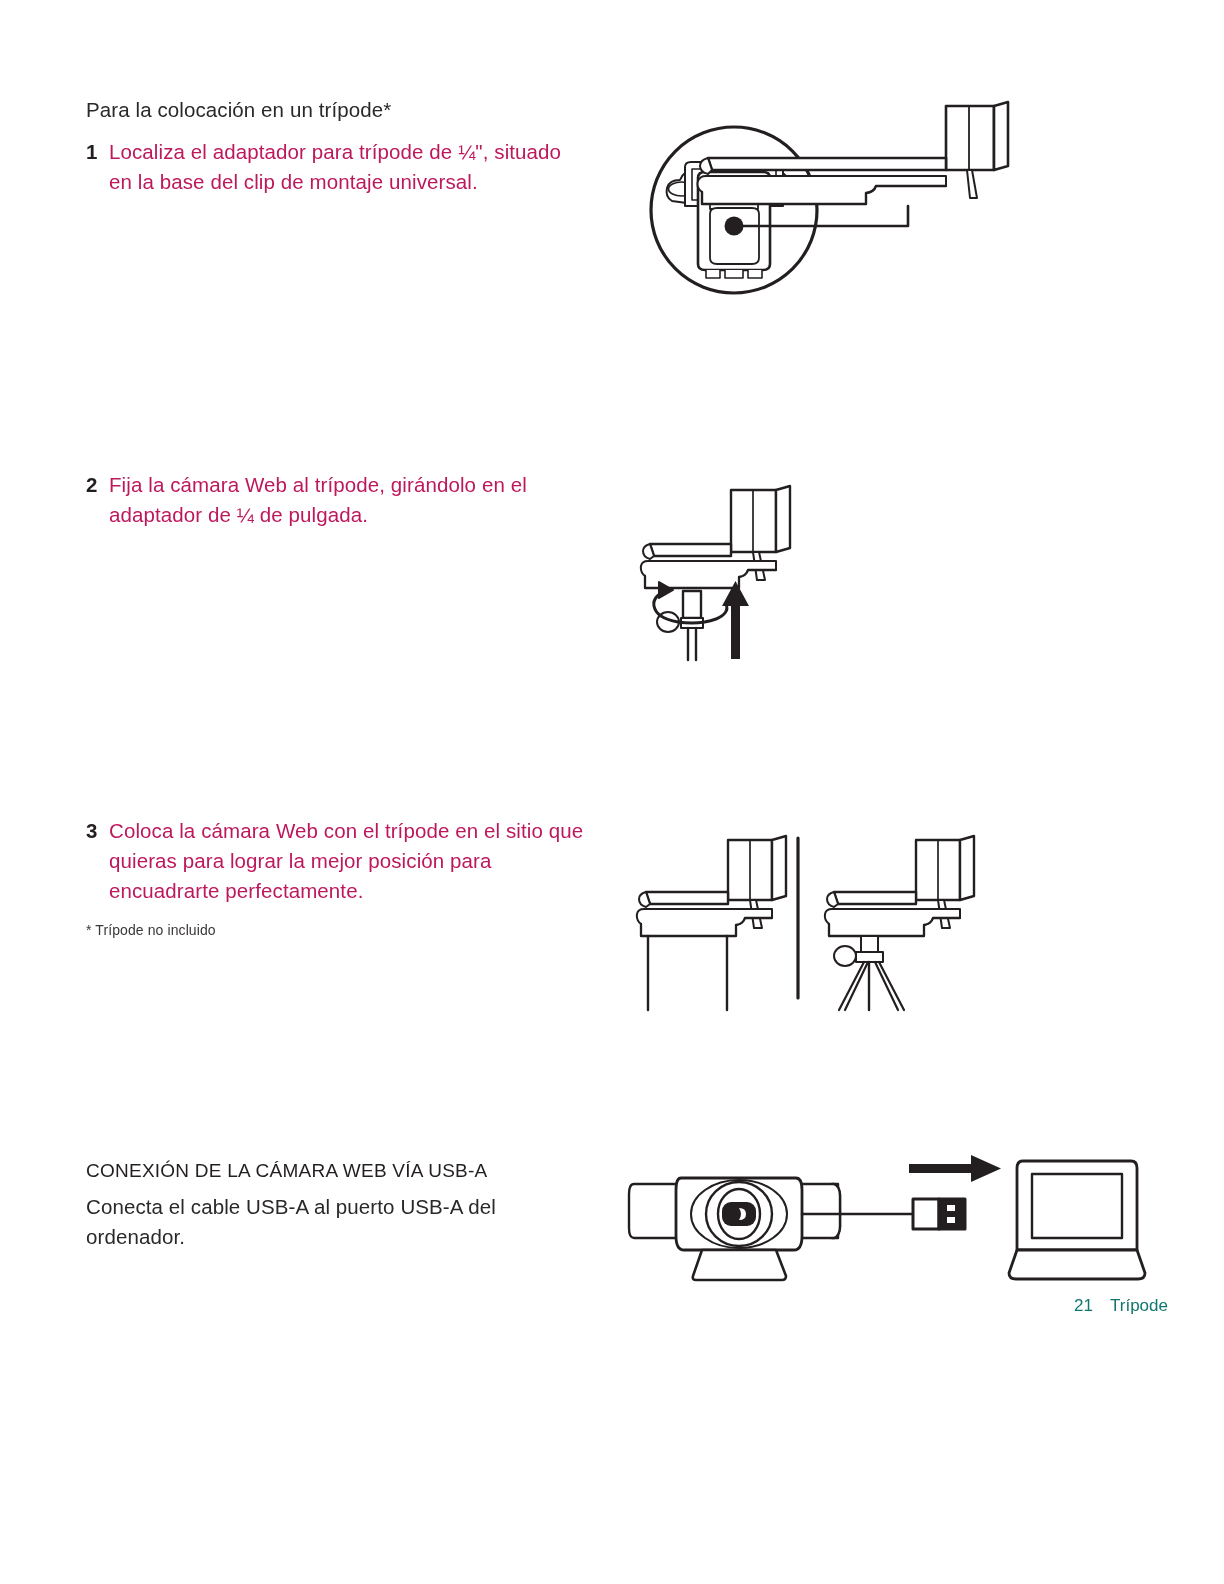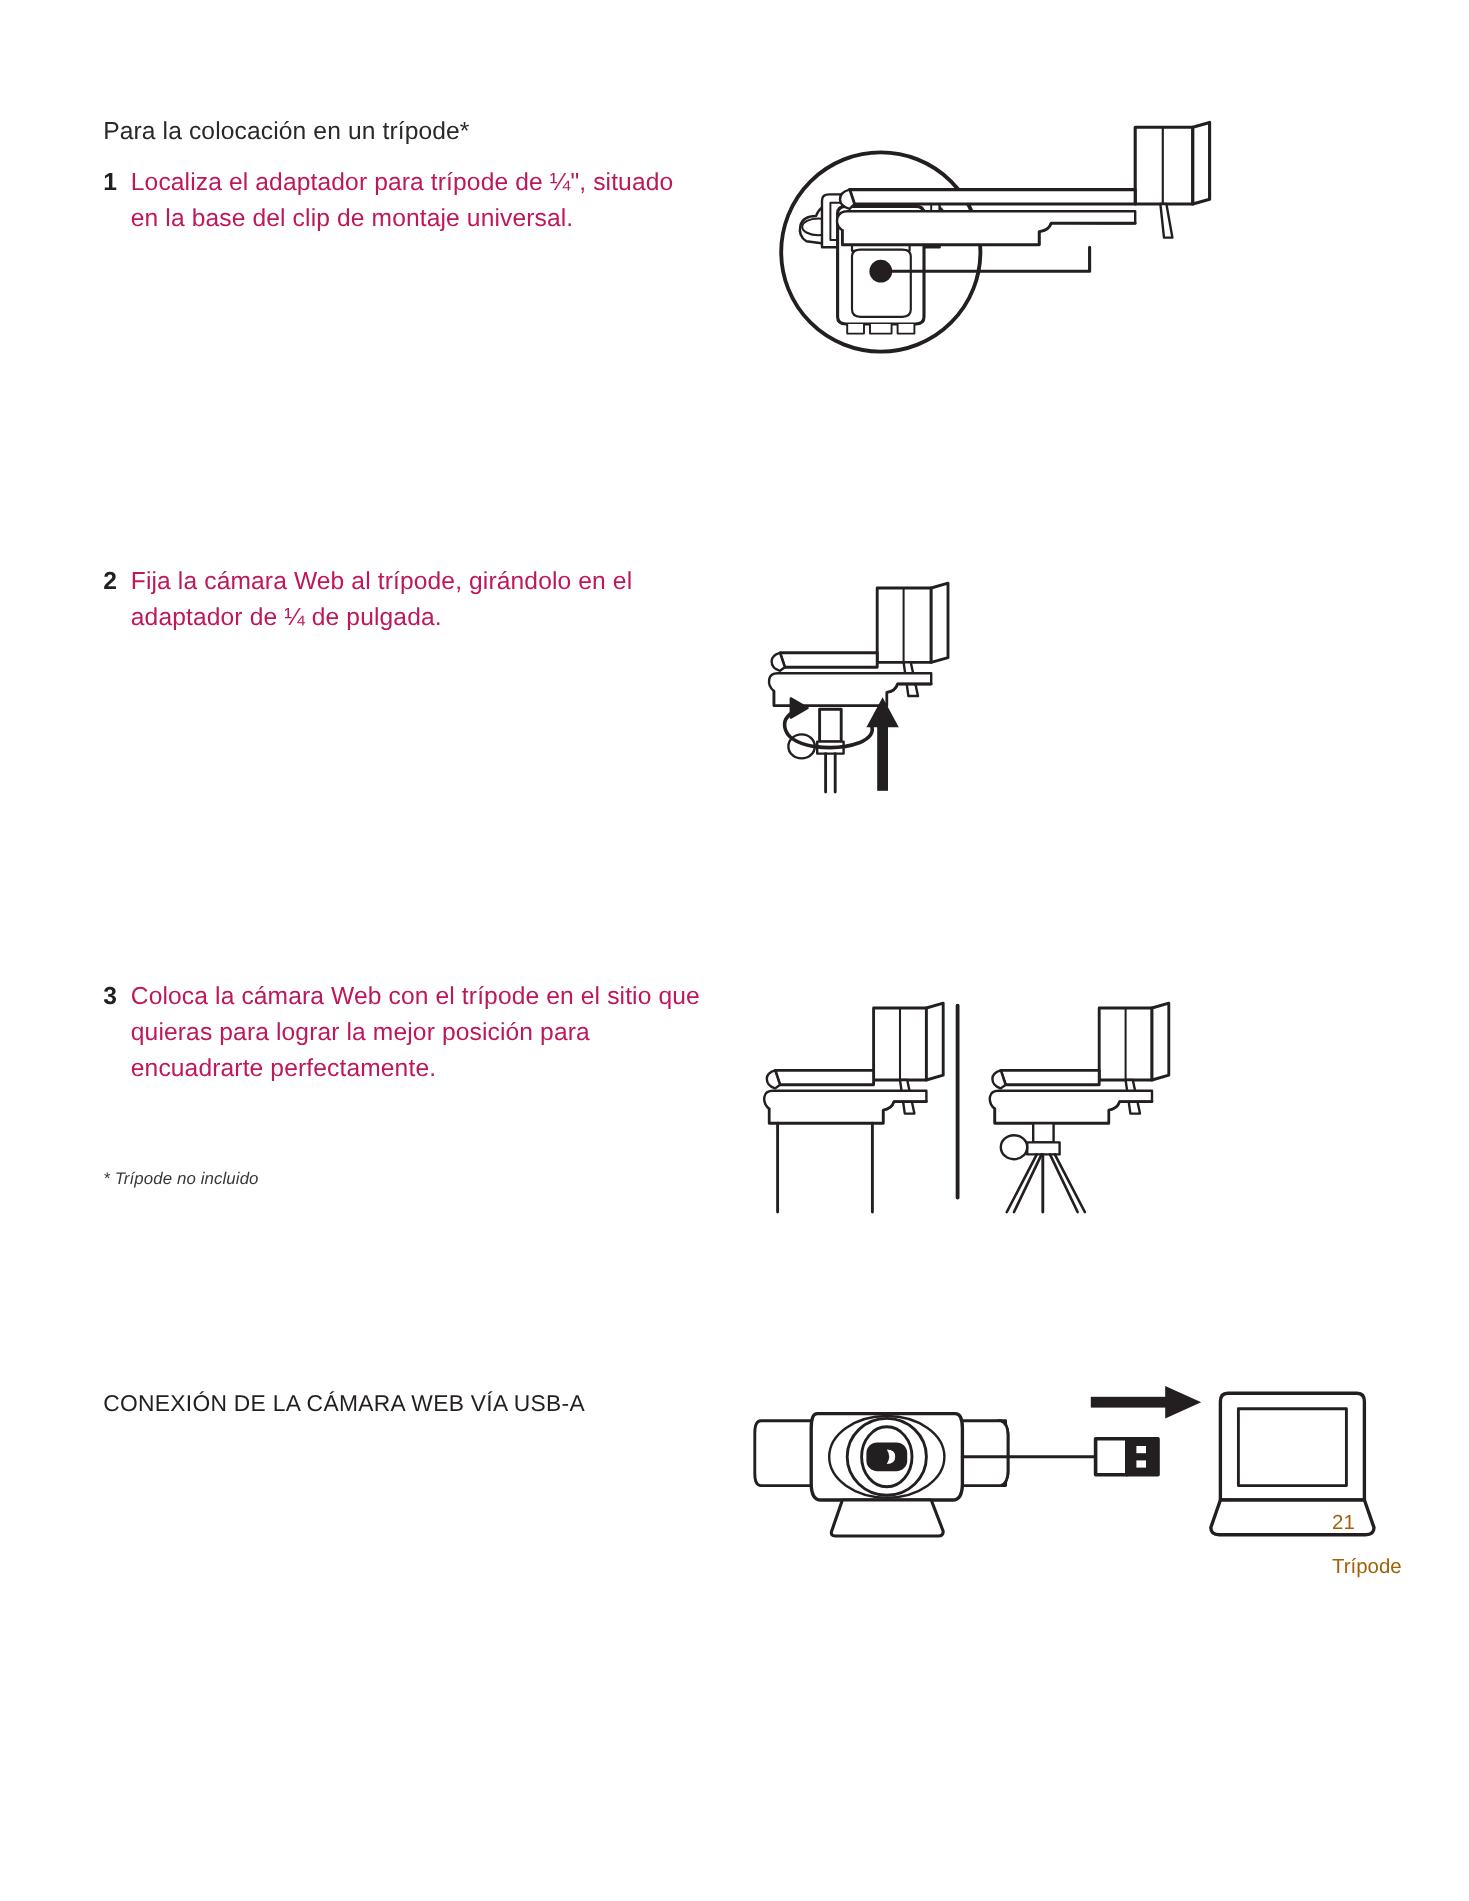--- a/index.html
+++ b/index.html
@@ -86,22 +86,21 @@
 
   
   .footer {
     position: absolute;
     right: 56px;
     bottom: 52px;
     display: flex;
     align-items: baseline;
     gap: 17px;
     font-size: 17px;
-    color: #a16207;
-    flex-direction: column;
+    color: #0f766e;
   }
   .footer-rule {
     position: absolute;
     left: 56px;
     width: 1114px;
     top: 1578px;
     height: 2px;
     background: #231f20;
   }
 </style>
@@ -250,26 +249,27 @@
 
         <path d="M243 144 L243 192" stroke-width="2.4"></path>
         <path d="M238 144 L213 192" stroke-width="2.2"></path>
         <path d="M242 144 L219 192" stroke-width="2.2"></path>
         <path d="M249 144 L272 192" stroke-width="2.2"></path>
         <path d="M253 144 L278 192" stroke-width="2.2"></path>
       </g>
     </svg>
   </div>
 
-  <div class="text-col" style="top:972px;font-style:italic;">
+  <div class="text-col" style="top:920px;">
     <div class="footnote">* Trípode no incluido</div>
   </div>
 
   <div class="text-col" style="top:1157px;">
     <div class="section-head">CONEXIÓN DE LA CÁMARA WEB VÍA USB-A</div>
+    <div class="section-sub">Conecta el cable USB-A al puerto USB-A del ordenador.</div>
   </div>
 
   <div class="figure" style="left:626px; top:1146px; width:520px; height:140px;">
     <svg width="520" height="140" viewBox="0 0 520 140" fill="none" stroke="#231f20" stroke-width="2.6" stroke-linejoin="round" stroke-linecap="round">
 
       <g>
 
         <path d="M8 38 Q3 38 3 48 L3 82 Q3 92 8 92 L58 92 L58 38 Z" fill="#ffffff" stroke-width="2.4"></path>
 
         <path d="M212 38 L212 92 L206 92 Q212 92 214 82 L214 48 Q212 38 206 38 Z" fill="#ffffff" stroke-width="2.4"></path>

